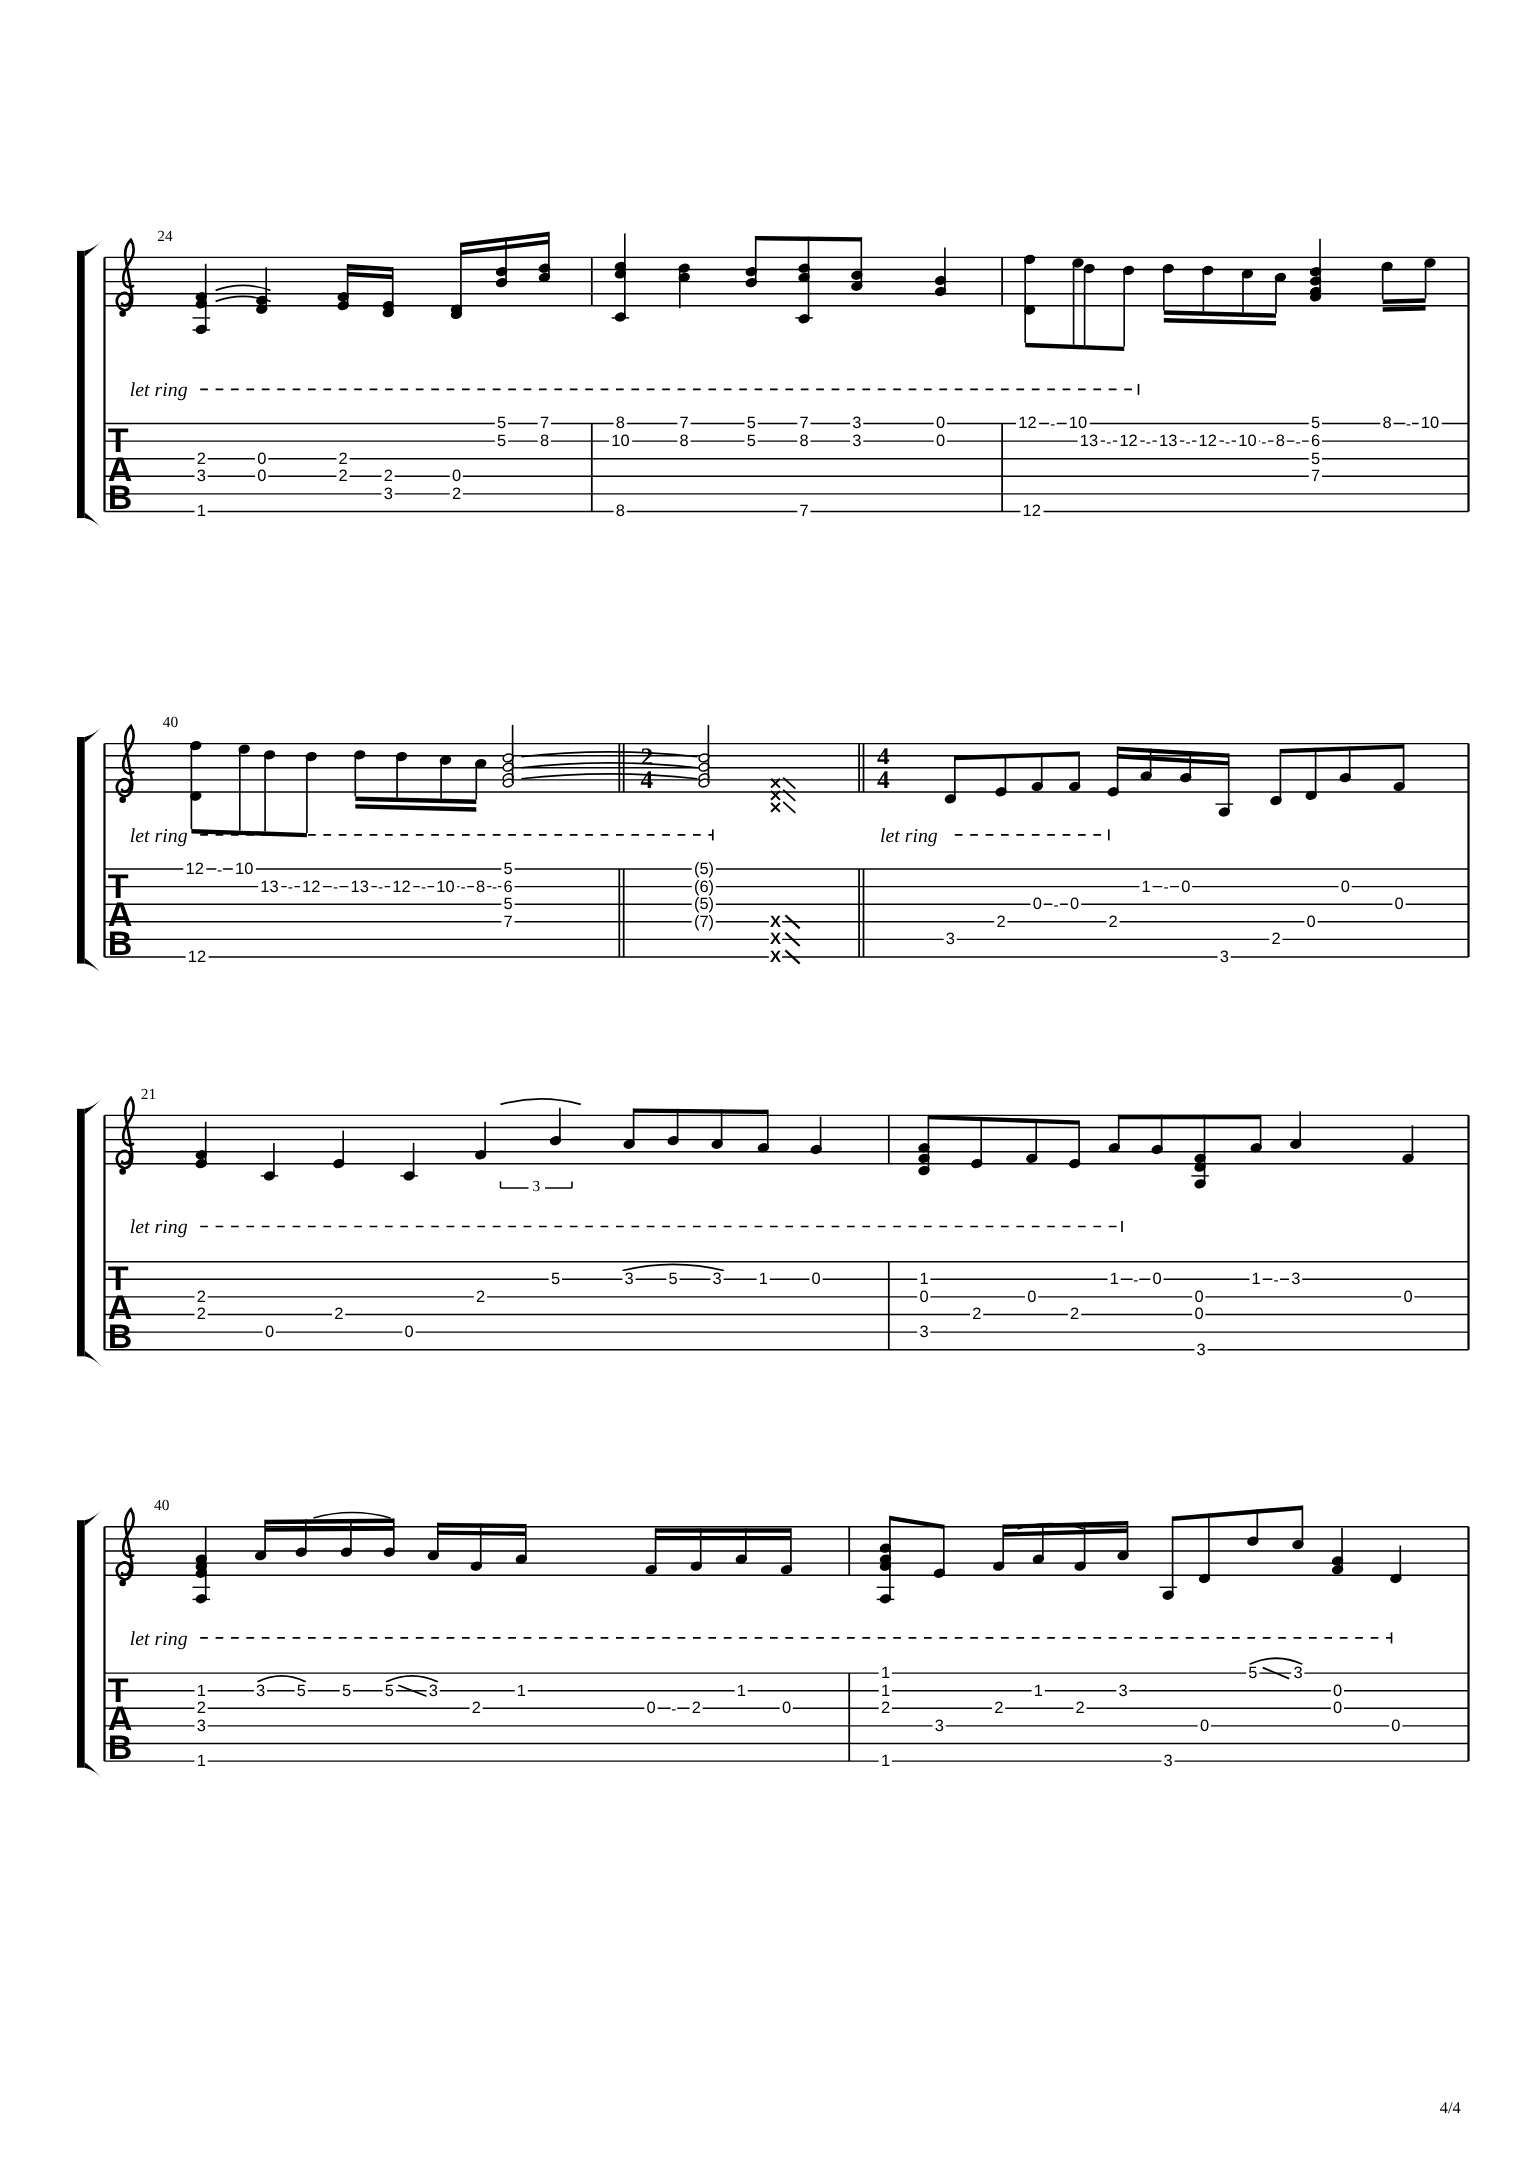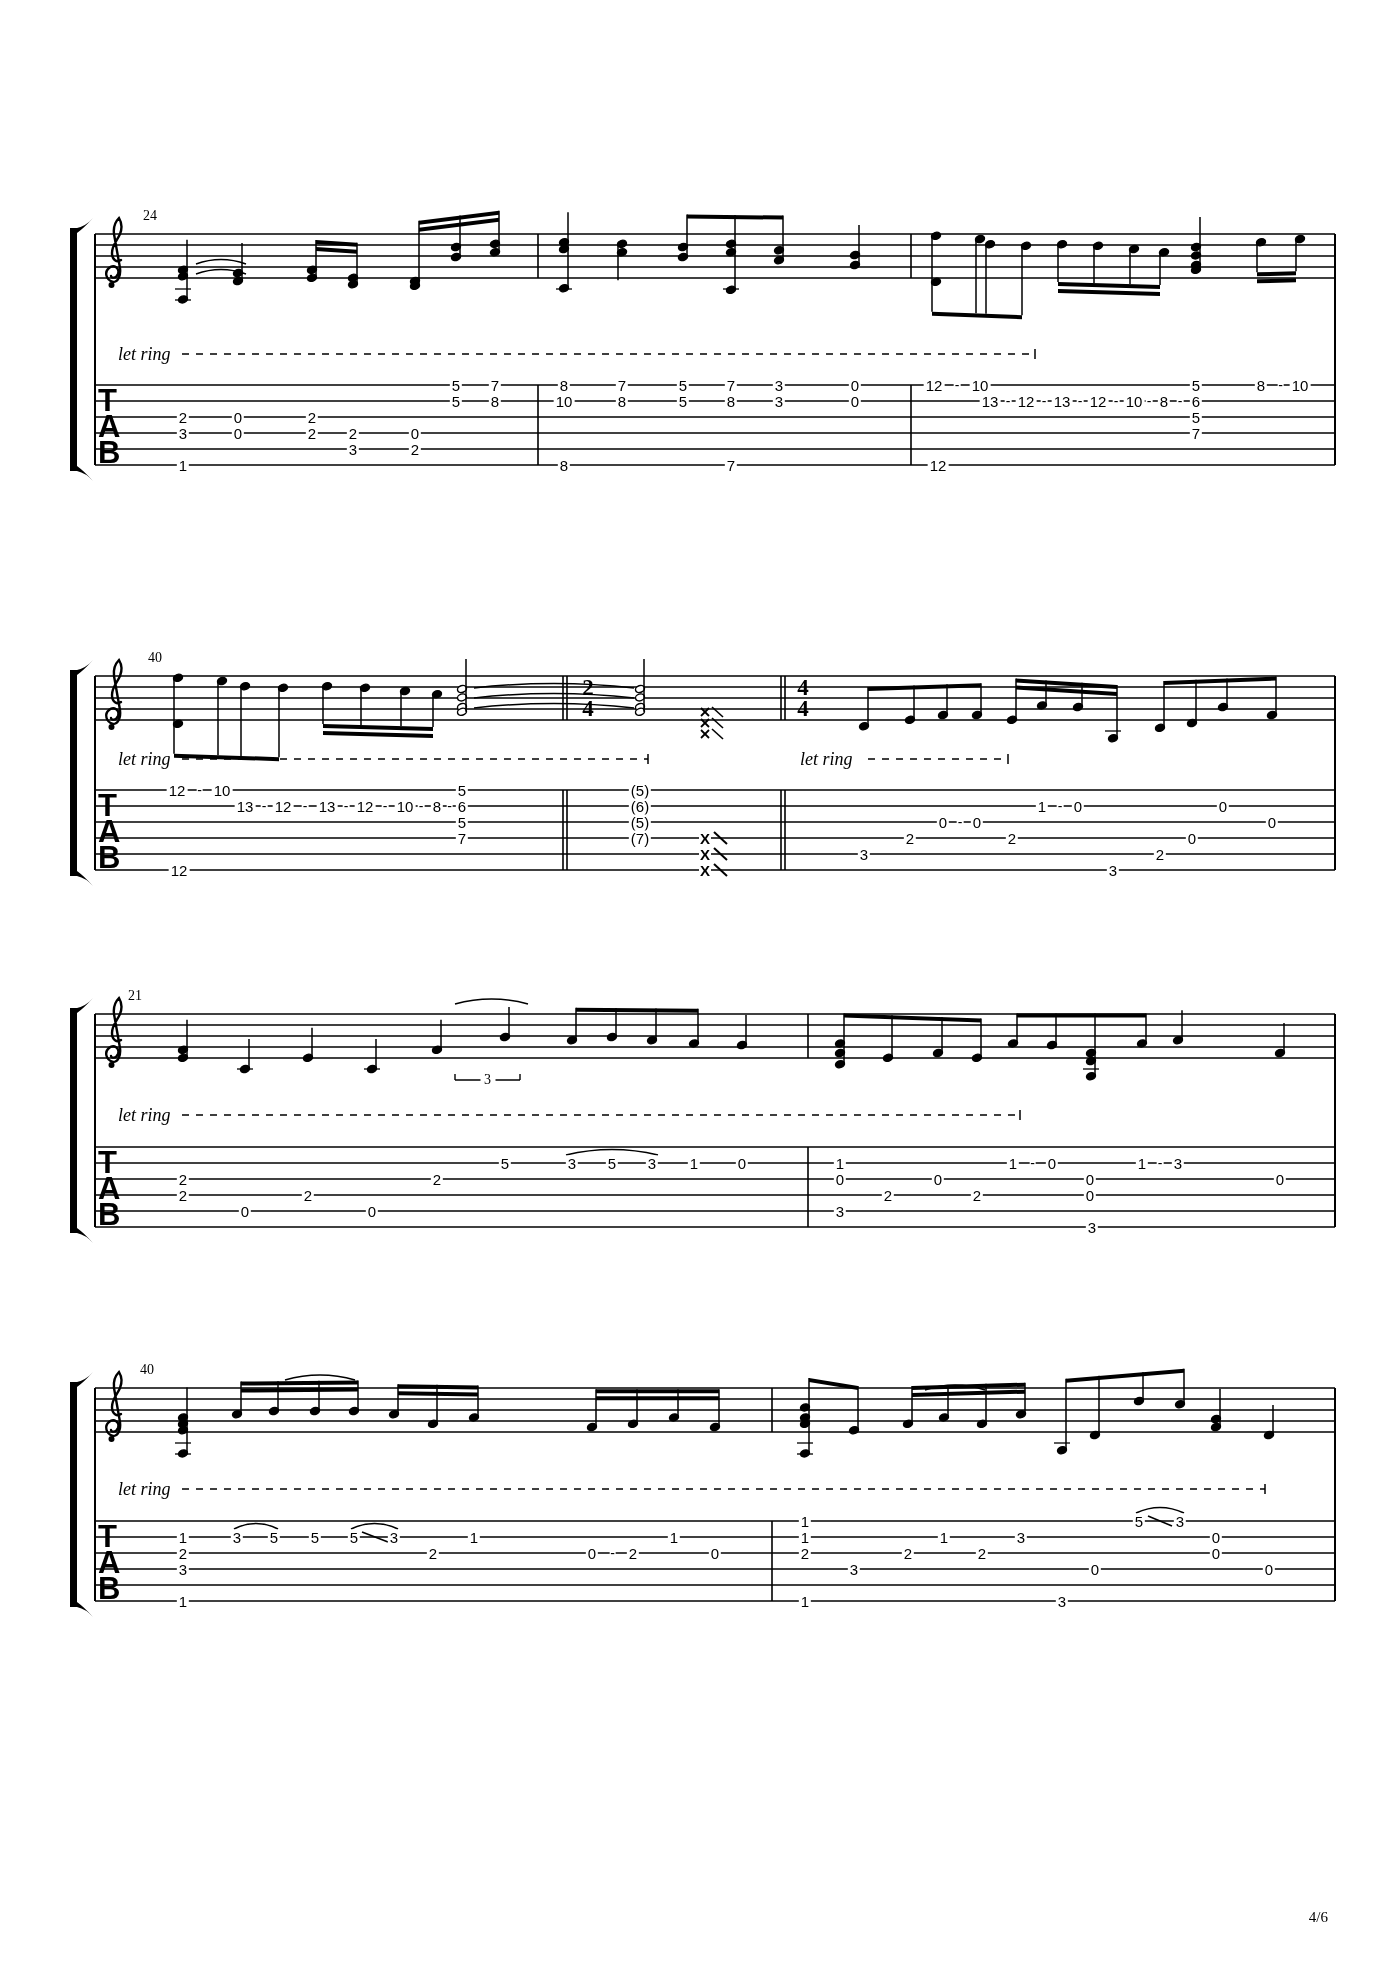--- a/index.html
+++ b/index.html
@@ -609,14 +609,14 @@
       <span class="ov fret" style="left: 982px; top: 1553px;">2</span>
       <span class="ov fret" style="left: 1021px; top: 1537px;">3</span>
       <span class="ov fret" style="left: 1062px; top: 1601px;">3</span>
       <span class="ov fret" style="left: 1095px; top: 1569px;">0</span>
       <span class="ov fret" style="left: 1139px; top: 1521px;">5</span>
       <span class="ov fret" style="left: 1180px; top: 1521px;">3</span>
       <span class="ov fret" style="left: 1216px; top: 1537px;">0</span>
       <span class="ov fret" style="left: 1216px; top: 1553px;">0</span>
       <span class="ov fret" style="left: 1269px; top: 1569px;">0</span>
     </div>
-  <div class="pagenum">4/6</div>
+  <div class="pagenum">4/4</div>
 </div>
 
 </body></html>

